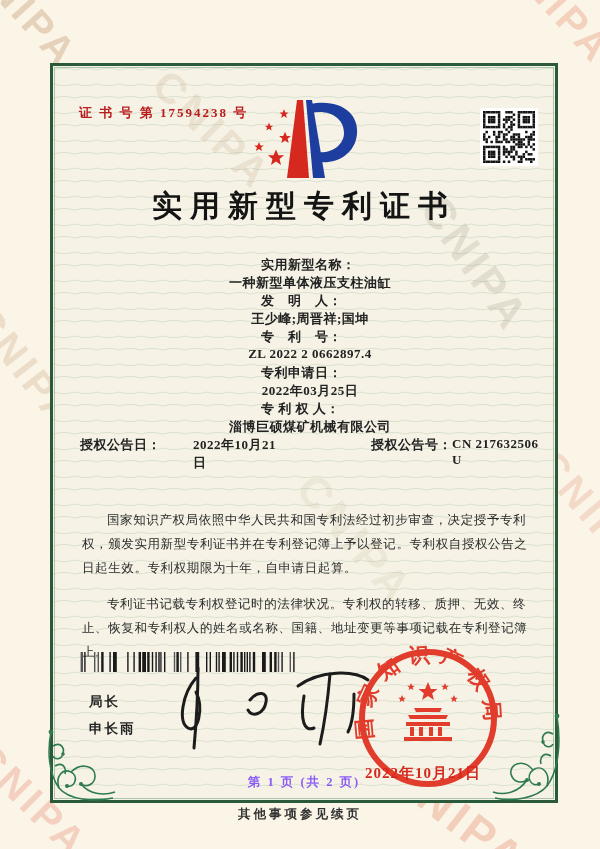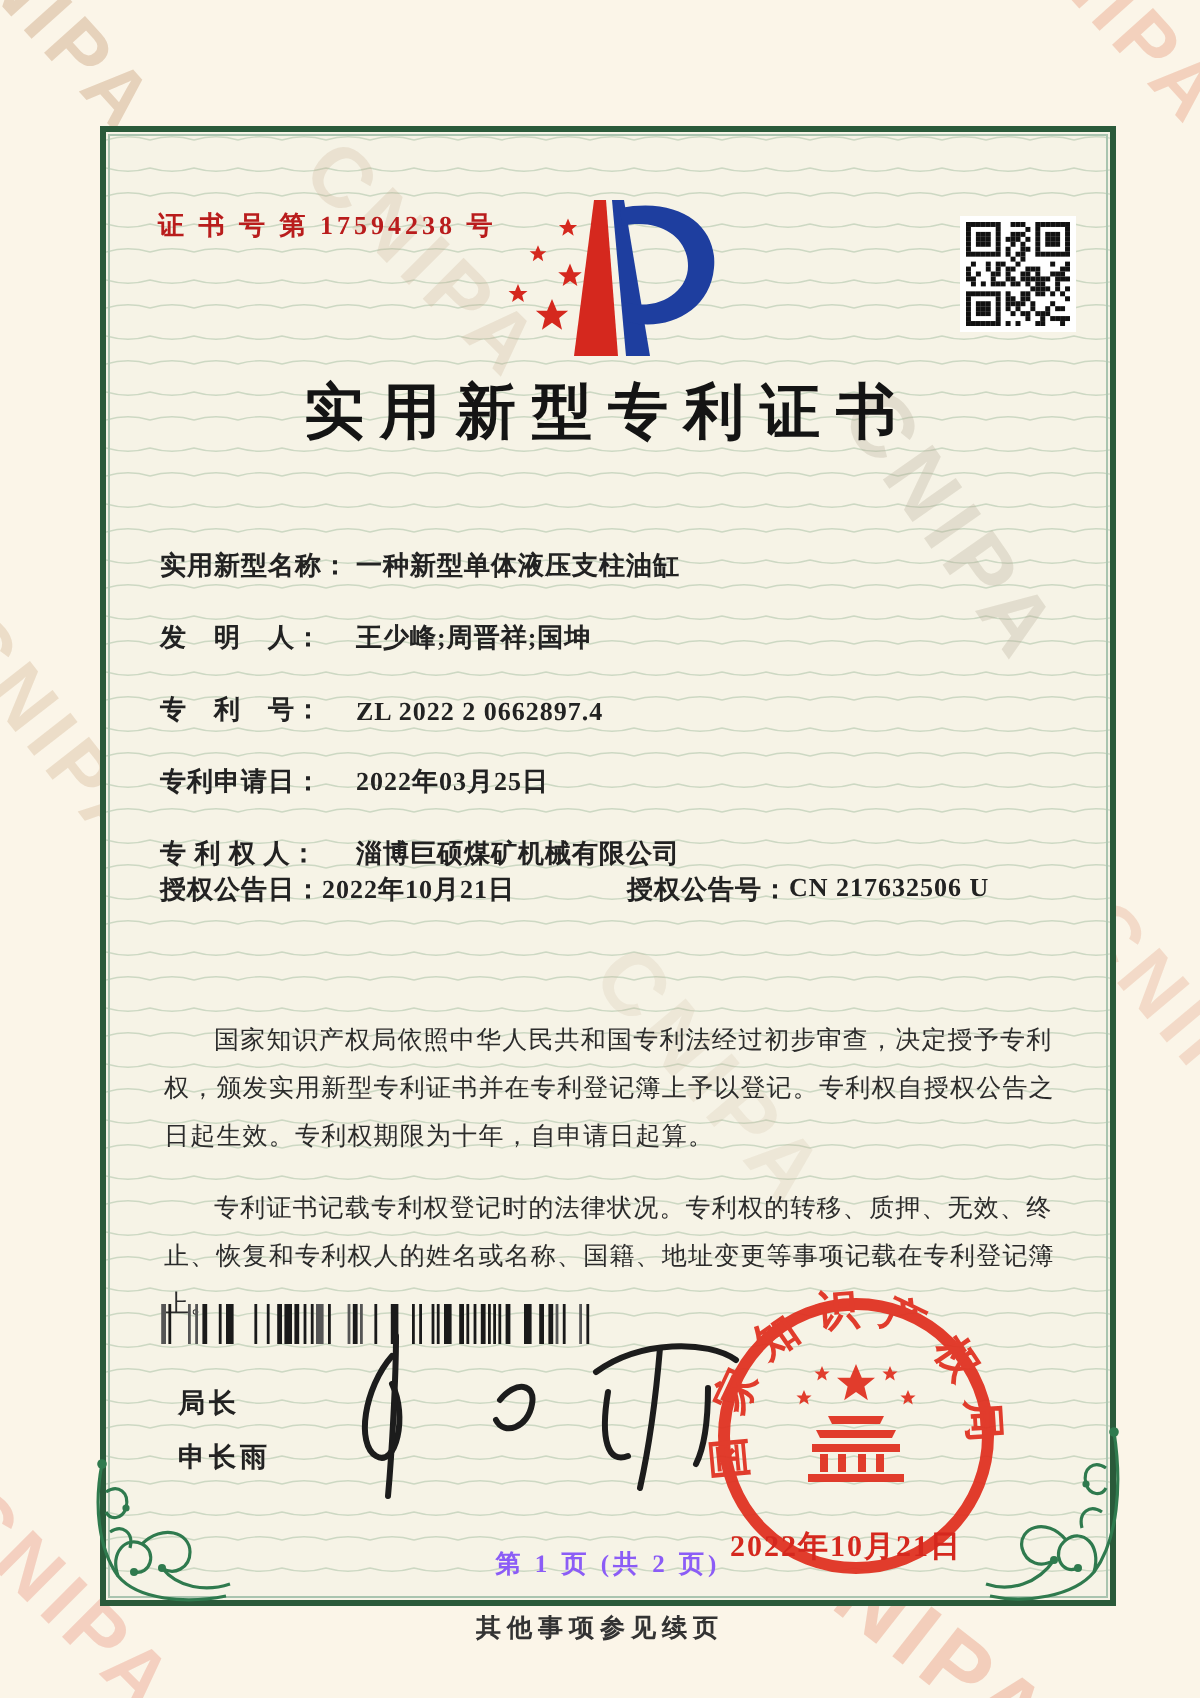--- a/index.html
+++ b/index.html
@@ -12,24 +12,24 @@
          border:3px solid #2a5a3a;background:#f6f3e6;}
   .frame-inner-line{position:absolute;inset:1px;border:1px solid #a9c4af;pointer-events:none;}
   .guilloche{position:absolute;left:0;top:0;width:100%;height:100%;}
   .cert-no{position:absolute;left:26px;top:38px;font-size:13px;font-weight:600;
            letter-spacing:2px;color:#b91c1c;}
   .logo{position:absolute;left:188px;top:26px;width:126px;height:94px;}
   .qr{position:absolute;left:427px;top:42px;width:58px;height:58px;background:#fff;padding:3px;box-sizing:border-box;}
   .title{position:absolute;left:0;top:120px;width:100%;text-align:center;
          font-size:30px;font-weight:700;letter-spacing:8px;color:#141414;font-family:Liberation Mono, monospace;}
   .fields{position:absolute;left:27px;top:190px;width:460px;}
-  .frow{height:36px;display:flex;align-items:flex-end;font-size:13px;font-weight:600;color:#222;}
+  .frow{height:36px;display:flex;align-items:center;font-size:13px;font-weight:600;color:#222;flex-direction:column;}
   .flabel{width:98px;flex:none;letter-spacing:.5px;}
   .fvalue{letter-spacing:.5px;}
-  .frow2{display:flex;font-size:13px;font-weight:600;color:#222;}
+  .frow2{display:flex;font-size:13px;font-weight:600;color:#222;gap:32px;}
   .pair2{margin-left:56px;display:flex;}
   .body-text{position:absolute;left:17px;top:430px;width:470px;font-size:12.5px;
              line-height:24px;color:#2b2b2b;letter-spacing:.6px;font-weight:500;}
   .body-text p{margin:12px;text-indent:2em;}
   .barcode{position:absolute;left:25px;top:586px;width:233px;height:20px;}
   .signer{position:absolute;left:36px;top:627px;font-size:13.5px;font-weight:700;color:#222;
           font-family:"Liberation Sans","DejaVu Sans",sans-serif;}
   .signer div{margin-bottom:9px;letter-spacing:2px;}
   .signature{position:absolute;left:105px;top:598px;width:235px;height:90px;}
   .seal{position:absolute;left:300px;top:577px;width:150px;height:150px;opacity:.93;}

